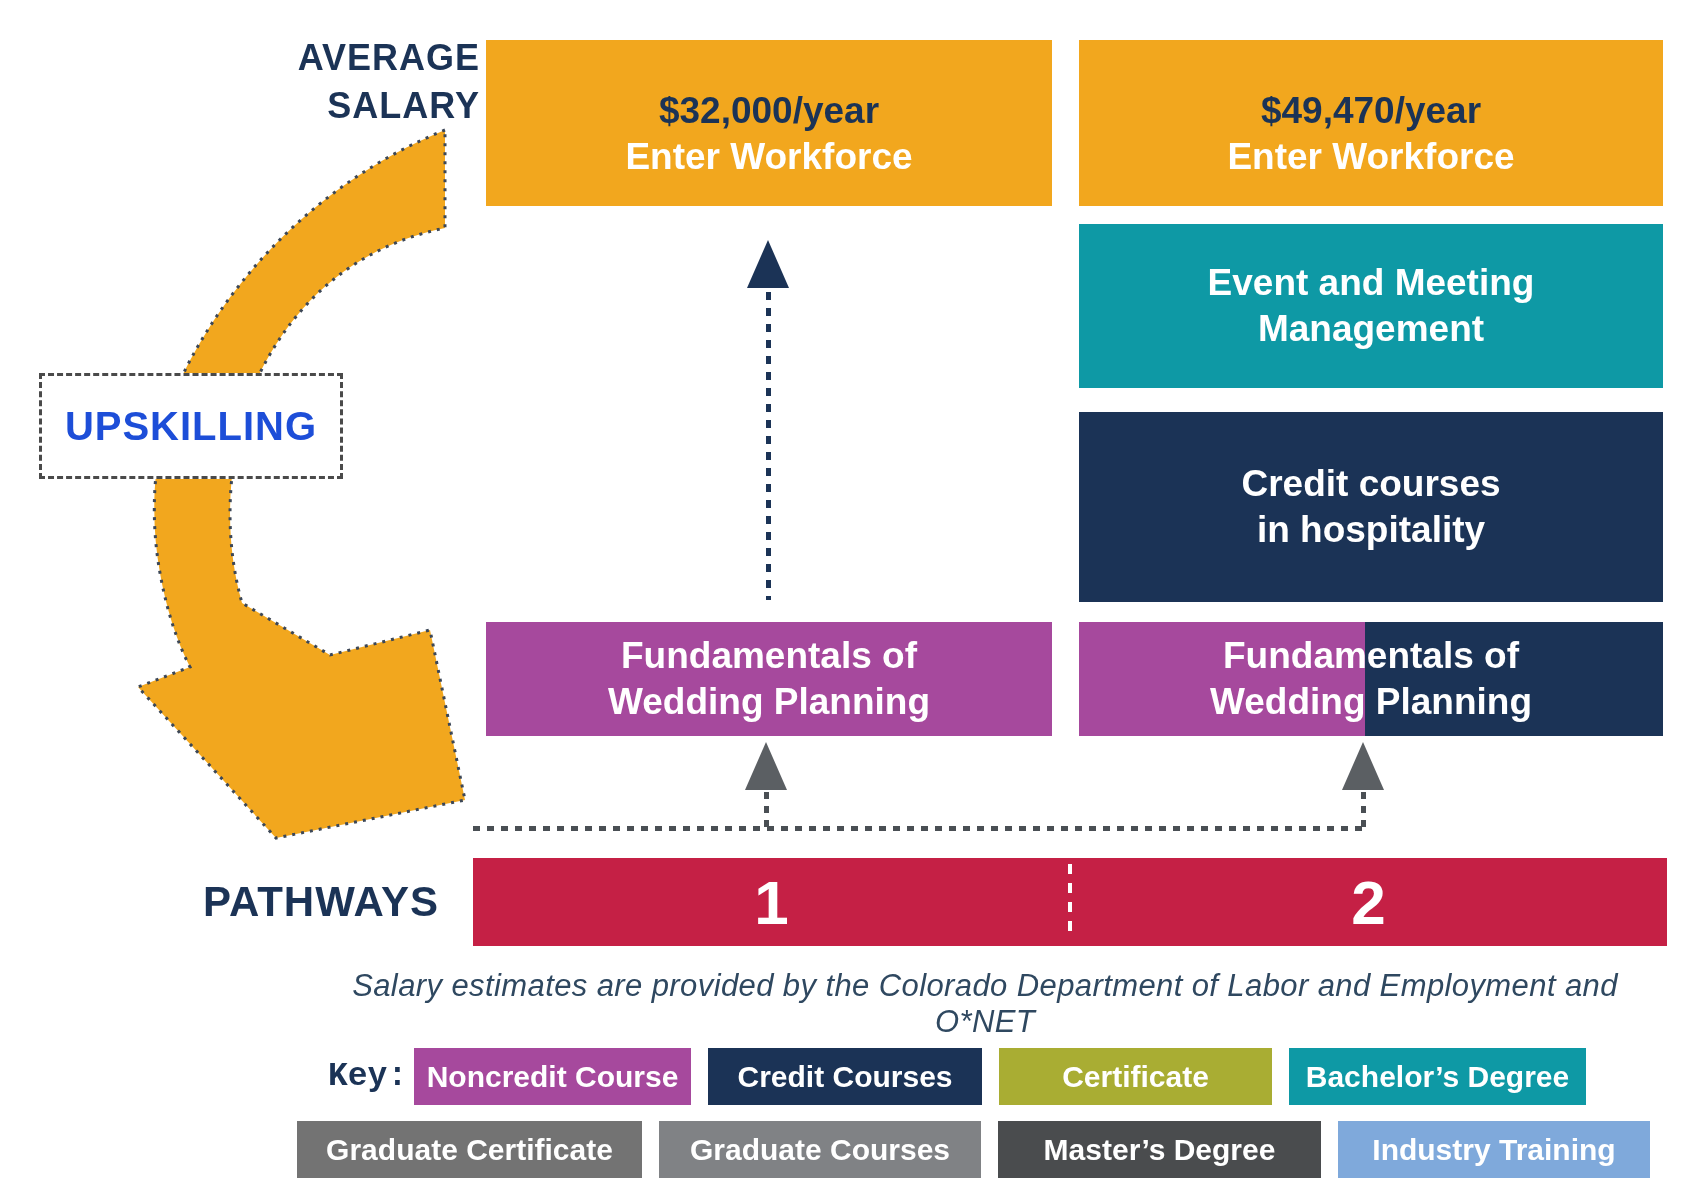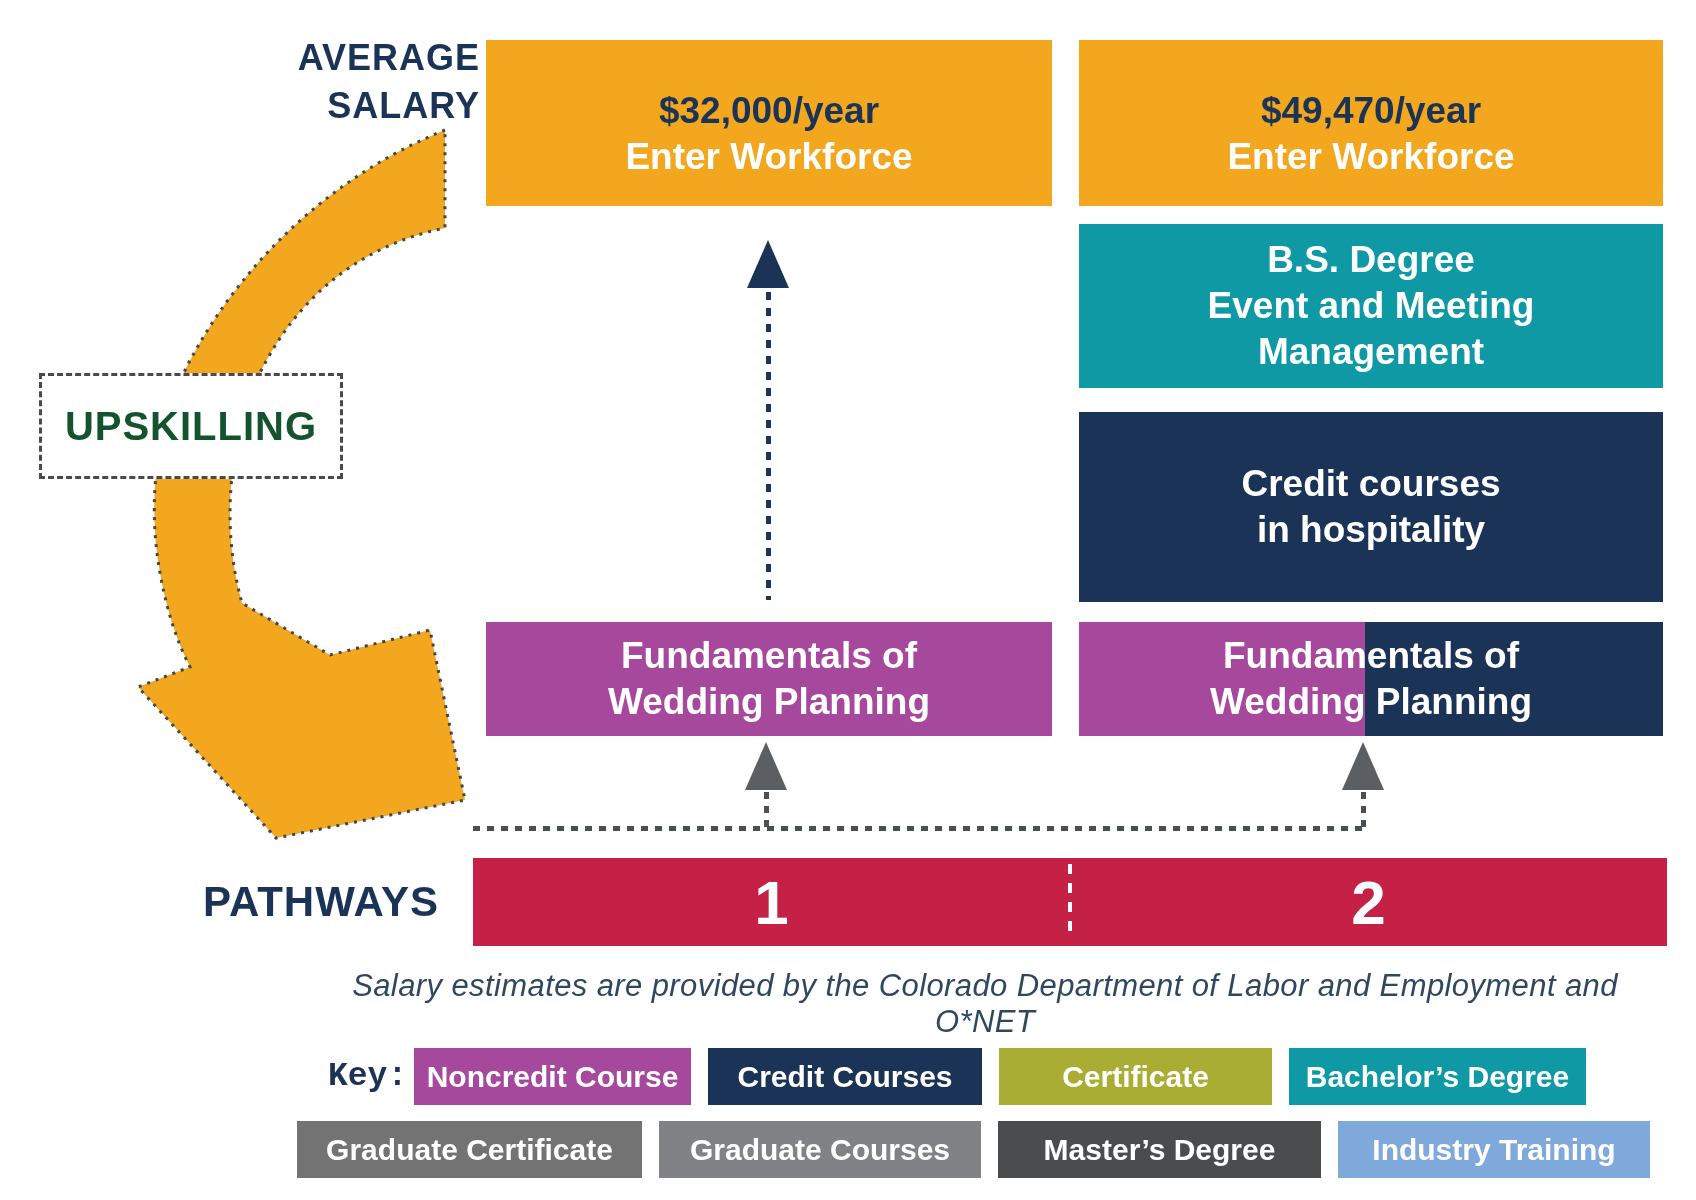--- a/index.html
+++ b/index.html
@@ -8,21 +8,21 @@
     font-family:"Liberation Sans", sans-serif;overflow:hidden;
   }
   .abs{position:absolute;}
   .box{position:absolute;display:flex;flex-direction:column;align-items:center;justify-content:center;text-align:center;}
   .line{display:block;}
 
   
   .avg-label{left:150px;top:34px;width:330px;text-align:right;color:#1B3356;font-weight:bold;
     font-size:36px;line-height:48px;letter-spacing:1px;}
   .upskilling{left:39px;top:373px;width:298px;height:100px;background:#fff;border:3px dashed #4A4A4A;
-    display:flex;align-items:center;justify-content:center;color:#14532d;font-weight:bold;font-size:40px;letter-spacing:1px;}
+    display:flex;align-items:center;justify-content:center;color:#1d4ed8;font-weight:bold;font-size:40px;letter-spacing:1px;}
   .pathways-label{left:186px;top:858px;width:270px;height:88px;display:flex;align-items:center;justify-content:center;
     color:#1B3356;font-weight:bold;font-size:42px;letter-spacing:1px;}
 
   
   .orange1{left:486px;top:40px;width:566px;height:166px;padding-bottom:22px;box-sizing:border-box;}
   .orange2{left:1079px;top:40px;width:584px;height:166px;padding-bottom:22px;box-sizing:border-box;}
   .teal{left:1079px;top:224px;width:584px;height:164px;}
   .navybox{left:1079px;top:412px;width:584px;height:190px;}
   .fund1{left:486px;top:622px;width:566px;height:114px;}
   .fund2{left:1079px;top:622px;width:584px;height:114px;}
@@ -89,21 +89,20 @@
     <span class="box-text salary-line line">$32,000/year</span>
     <span class="box-text line">Enter Workforce</span>
   </div>
 
   <div class="box orange2" style="background: rgb(242, 167, 30);">
     <span class="box-text salary-line line">$49,470/year</span>
     <span class="box-text line">Enter Workforce</span>
   </div>
 
   <div class="box teal" style="background: rgb(14, 153, 165);">
-    <span class="box-text line">B.S. Degree</span>
     <span class="box-text line">Event and Meeting</span>
     <span class="box-text line">Management</span>
   </div>
 
   <div class="box navybox" style="background: rgb(27, 51, 86);">
     <span class="box-text line">Credit courses</span>
     <span class="box-text line">in hospitality</span>
   </div>
 
   <div class="box fund1" style="background: rgb(166, 73, 157);">

